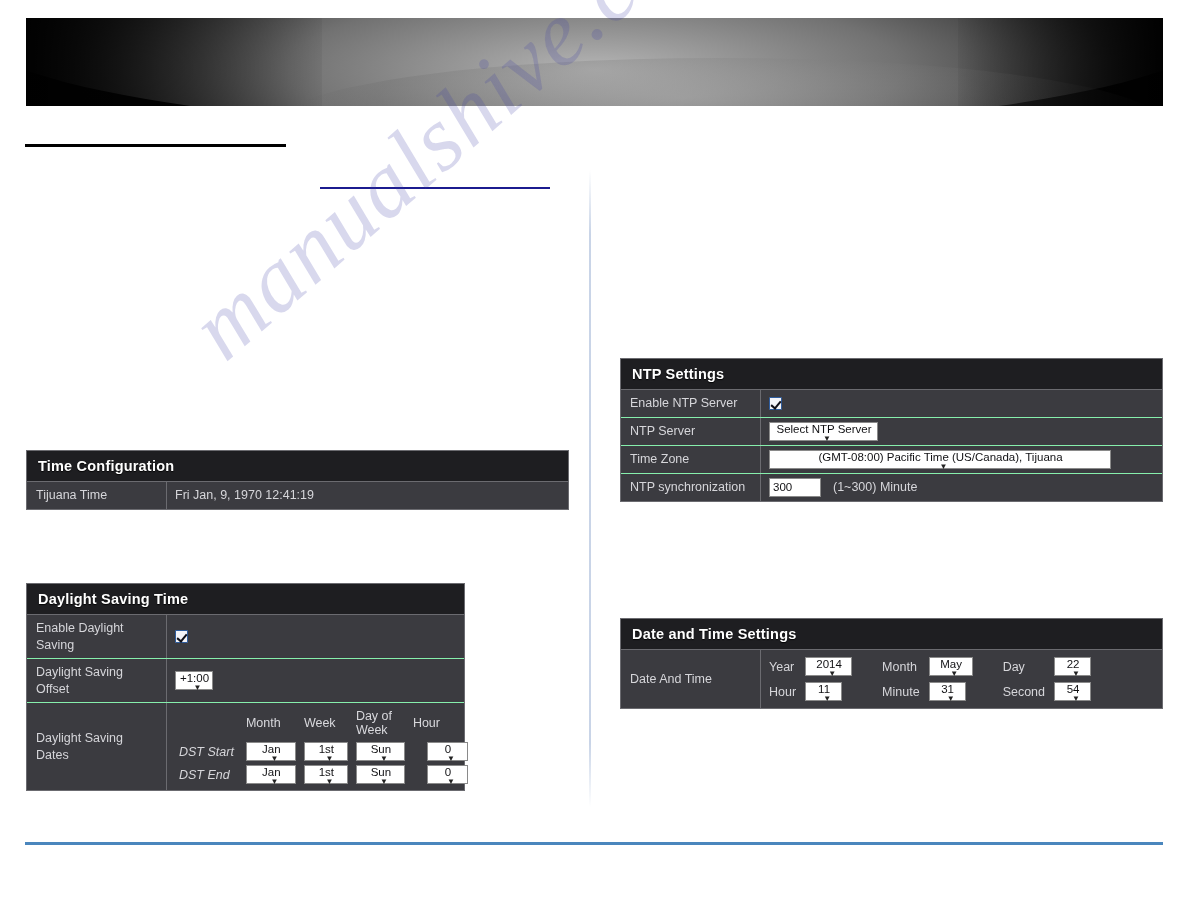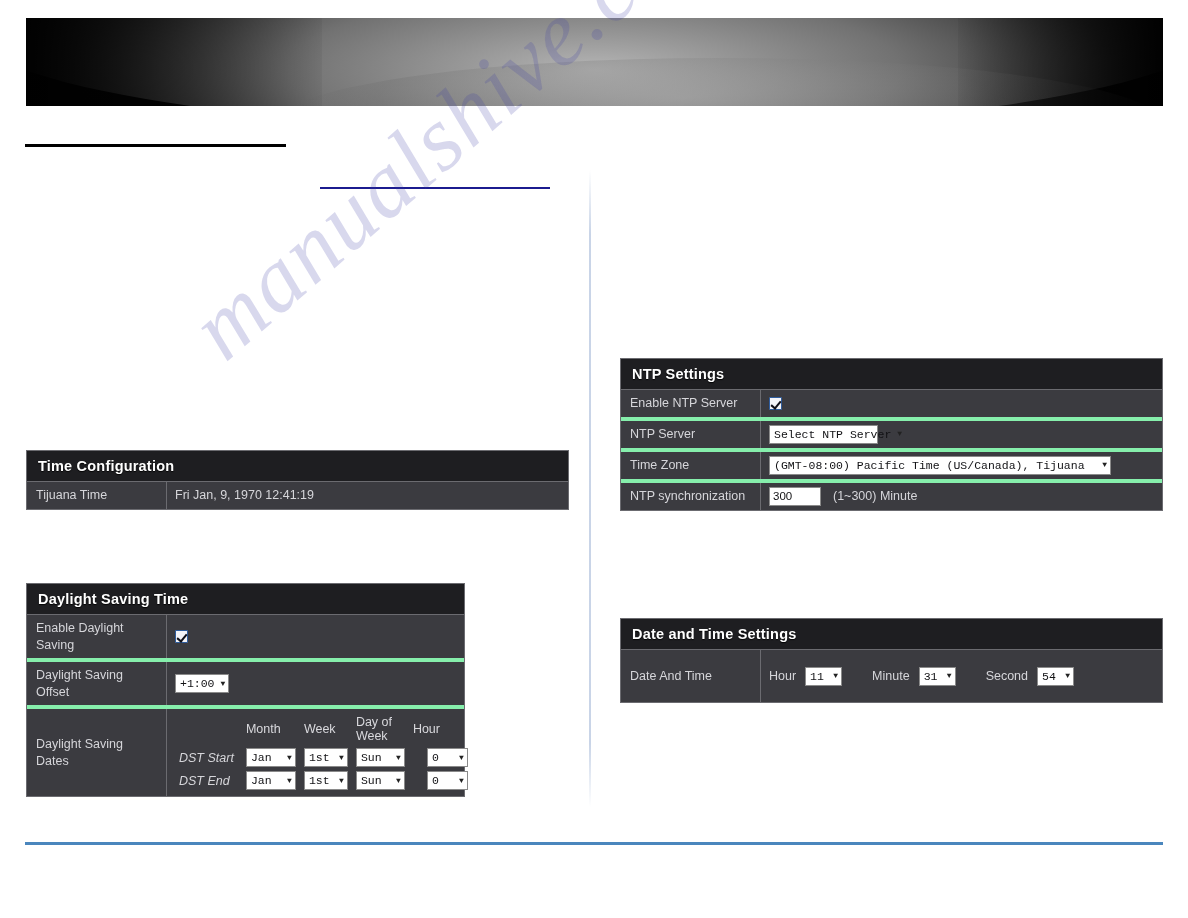--- a/index.html
+++ b/index.html
@@ -135,21 +135,21 @@
     color: #ffffff;
     font-weight: bold;
     font-size: 14.5px;
     padding: 7px 0 7px 11px;
     border-bottom: 1px solid #6b6b70;
     text-shadow: 0 1px 1px rgba(0,0,0,0.9);
     letter-spacing: 0.2px;
   }
   .row {
     display: flex;
-    border-bottom: 4px solid #86efac;
+    border-bottom: 1px solid #86efac;
     min-height: 26px;
   }
   .row:last-child { border-bottom: none; }
   .row-label {
     box-sizing: border-box;
     padding: 5px 8px 5px 9px;
     border-right: 1px solid #6b6b70;
     color: #d6d6da;
     display: flex;
     align-items: center;
@@ -192,21 +192,22 @@
     align-items: center;
     justify-content: space-between;
     background: #ffffff;
     border: 1px solid #8a8a8a;
     box-sizing: border-box;
     color: #111114;
     font-size: 11.5px;
     height: 19px;
     padding: 0 3px 0 4px;
     white-space: nowrap;
-    font-family: Liberation Mono, monospace;
+    font-family: Liberation Sans, sans-serif;
+    flex-direction: column;
   }
   .select .arrow {
     font-size: 8px;
     line-height: 1;
     margin-left: 6px;
     color: #222;
   }
   .textbox {
     background: #ffffff;
     border: 1px solid #8a8a8a;
@@ -417,20 +418,45 @@
 </div>
 
 <div class="panel" id="panel-date-time">
   <div class="panel-title">Date and Time Settings</div>
 
   <div class="row" style="min-height:52px">
     <div class="row-label">Date And Time</div>
     <div class="row-value">
       <table class="dt-grid">
         <tbody>
+            <tr>
+          <td class="lab">Year</td>
+          <td>
+            <span class="select" style="width:47px">
+              <span>2014</span>
+              <span class="arrow">▼</span>
+            </span>
+          </td>
+          <td class="gap"></td>
+          <td class="lab">Month</td>
+          <td>
+            <span class="select" style="width:44px">
+              <span>May</span>
+              <span class="arrow">▼</span>
+            </span>
+          </td>
+          <td class="gap"></td>
+          <td class="lab">Day</td>
+          <td>
+            <span class="select" style="width:37px">
+              <span>22</span>
+              <span class="arrow">▼</span>
+            </span>
+          </td>
+        </tr>
         <tr>
           <td class="lab">Hour</td>
           <td>
             <span class="select" style="width:37px">
               <span>11</span>
               <span class="arrow">▼</span>
             </span>
           </td>
           <td class="gap"></td>
           <td class="lab">Minute</td>

